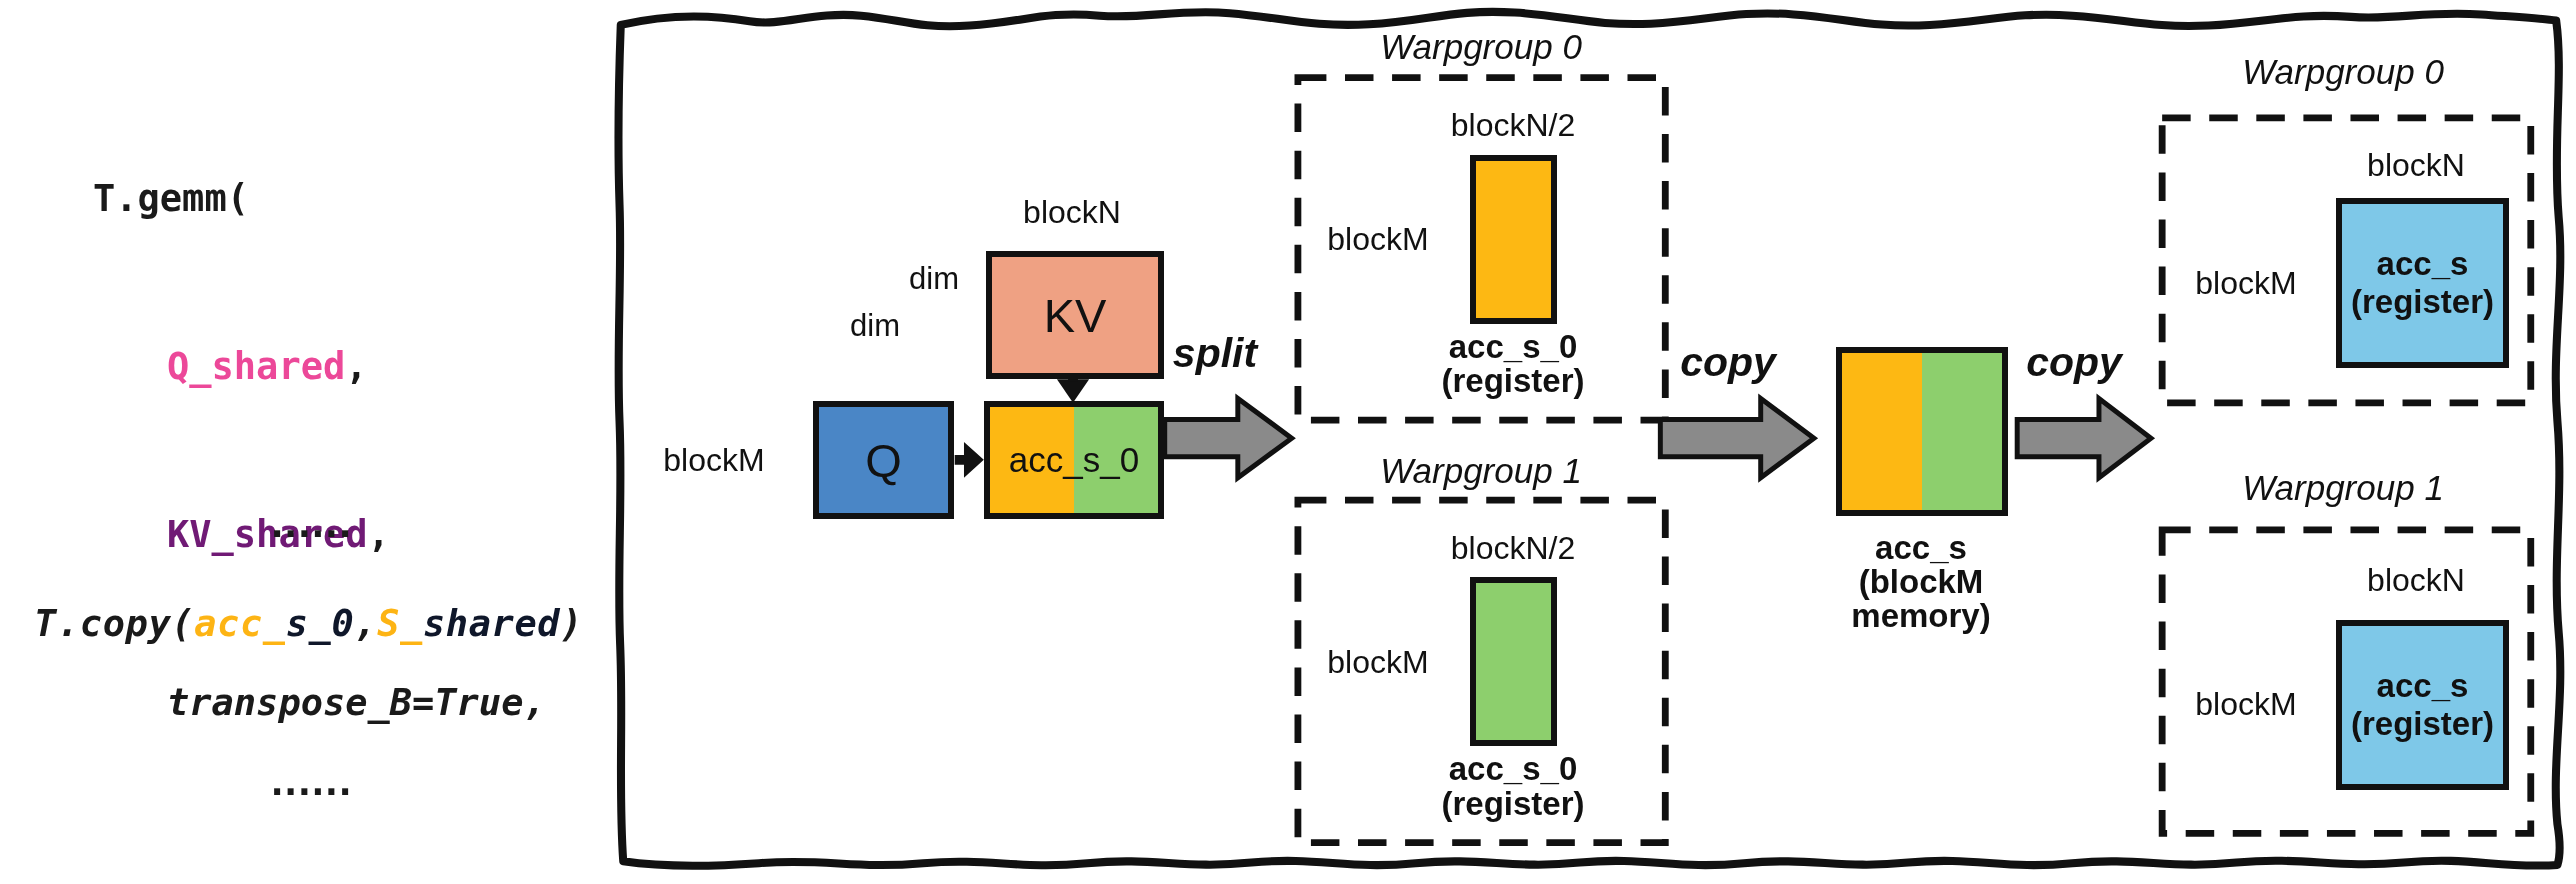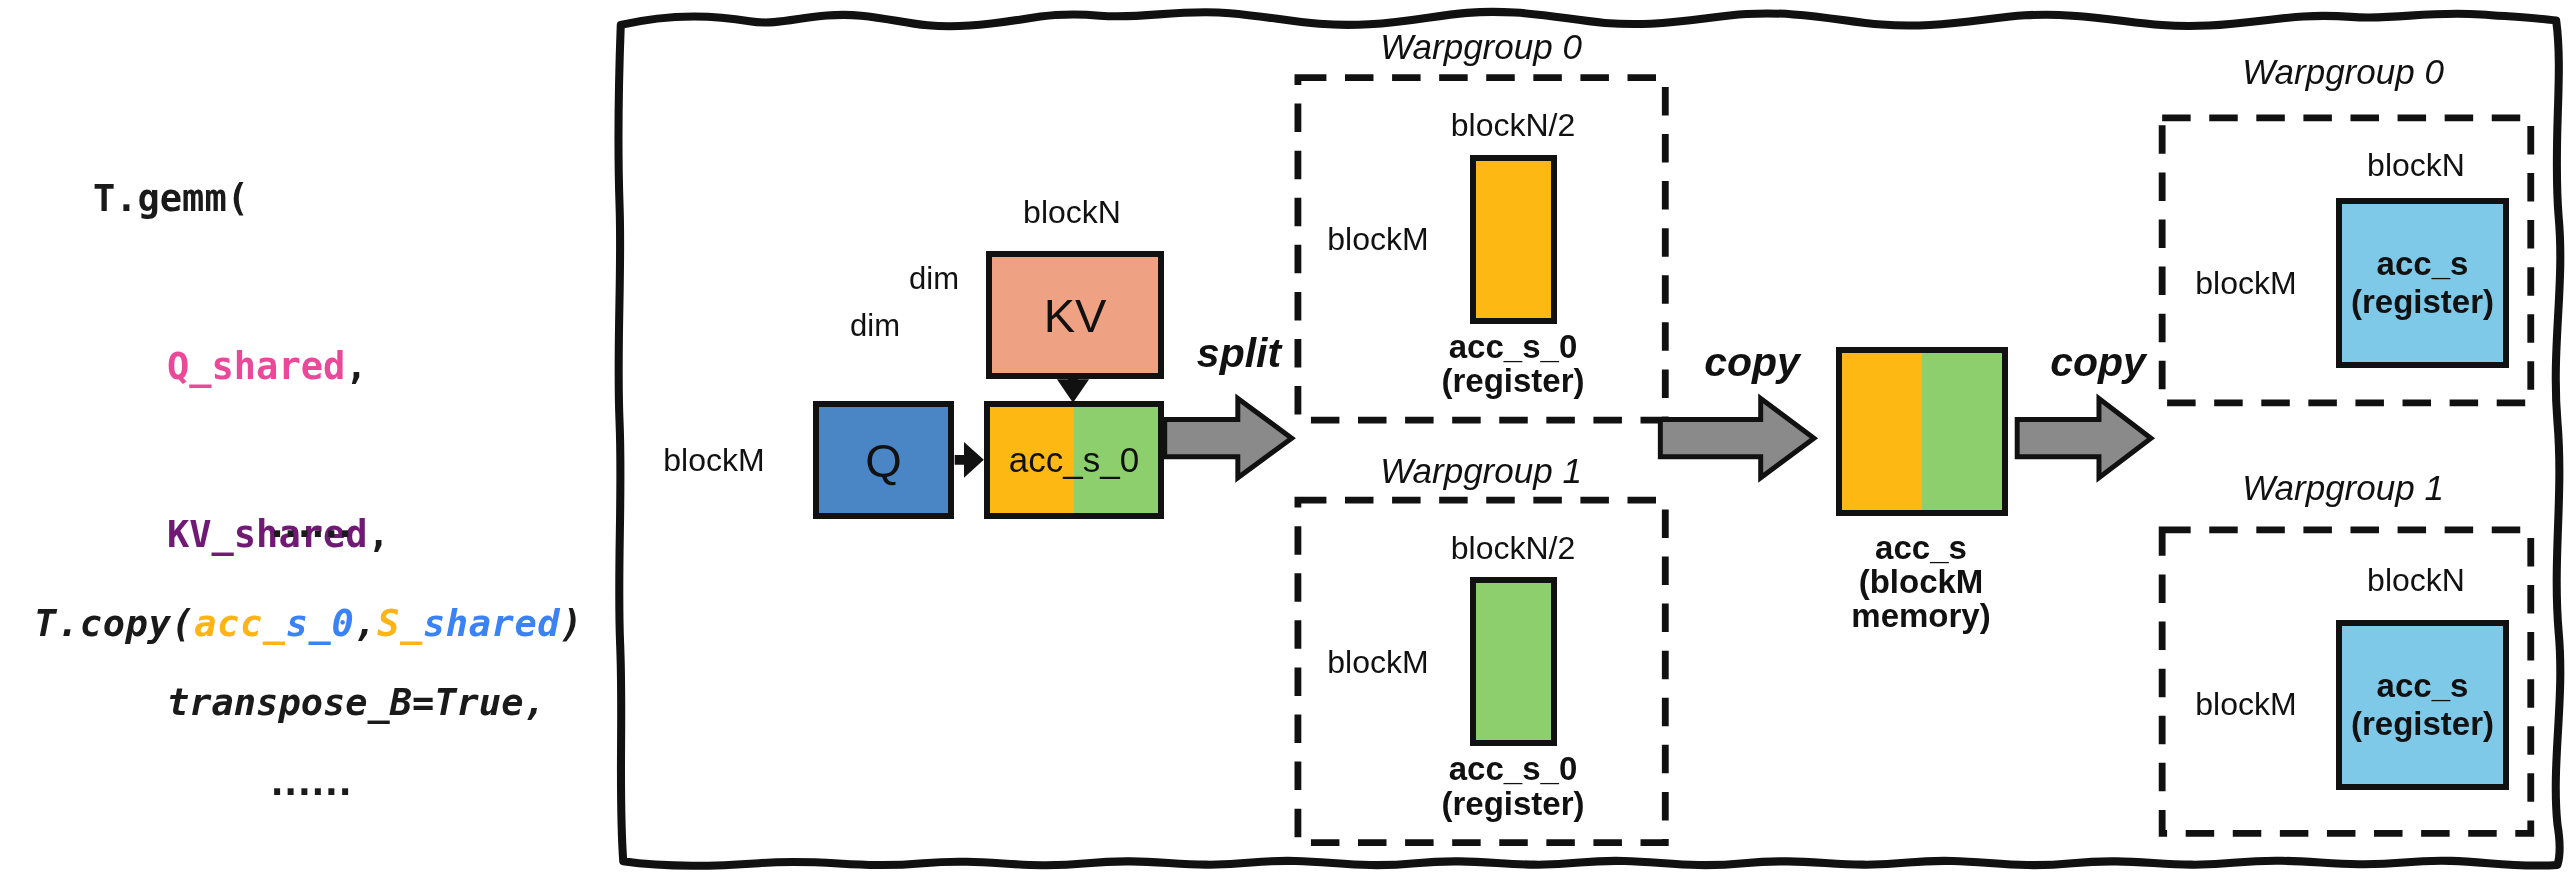--- a/index.html
+++ b/index.html
@@ -5,42 +5,42 @@
   html,body{margin:0;padding:0;background:#ffffff;}
   #canvas{position:relative;width:2576px;height:885px;background:#ffffff;overflow:hidden;
           font-family:"Liberation Sans", sans-serif;color:#111;}
   #fig-svg{position:absolute;left:0;top:0;width:2576px;height:885px;}
 
   .abs{position:absolute;}
   .center{transform:translate(-50%,-50%);}
   .lbl{font-size:32px;white-space:nowrap;}
   .dim{font-size:31px;white-space:nowrap;}
   .wg-title{font-size:35px;font-style:italic;white-space:nowrap;}
-  .op{font-size:41px;font-weight:bold;font-style:italic;white-space:nowrap;margin-left:24px;}
+  .op{font-size:41px;font-weight:bold;font-style:italic;white-space:nowrap;}
   .cap{font-size:33px;font-weight:bold;white-space:nowrap;text-align:center;}
   .inbox{display:flex;align-items:center;justify-content:center;}
 
   .solid-box{position:absolute;border:6.2px solid #111;box-sizing:border-box;}
   .q-fill{background:#4A86C6;}
   .kv-fill{background:#EFA183;}
   .gold-fill{background:#FDB813;}
   .green-fill{background:#8DCF6D;}
   .sky-fill{background:#7EC8E8;}
   .half-gold-green{background:linear-gradient(90deg,#FDB813 0 50%,#8DCF6D 50% 100%);}
 
   
   .code{font-family:"DejaVu Sans Mono", monospace;font-weight:bold;font-size:37px;
         white-space:pre;color:#1a1a1a;}
   .code-it{font-style:italic;letter-spacing:0.6px;}
   .dots{font-family:"DejaVu Sans Mono", monospace;font-weight:bold;font-size:37px;
         letter-spacing:-8.7px;color:#1a1a1a;}
   .tok-blue{color:#ec4899;}
   .tok-brick{color:#701a75;}
   .tok-gold{color:#FDB414;}
-  .tok-green{color:#3b82f6;}
+  .tok-green{color:#0f172a;}
   .tok-azure{color:#42ACE2;}
   .tok-black{color:#1a1a1a;}
   .it{font-style:italic;}
 </style>
 </head>
 <body>
 
 <div id="canvas">
 
   <svg id="fig-svg" viewBox="0 0 4158 1428" xmlns="http://www.w3.org/2000/svg">

